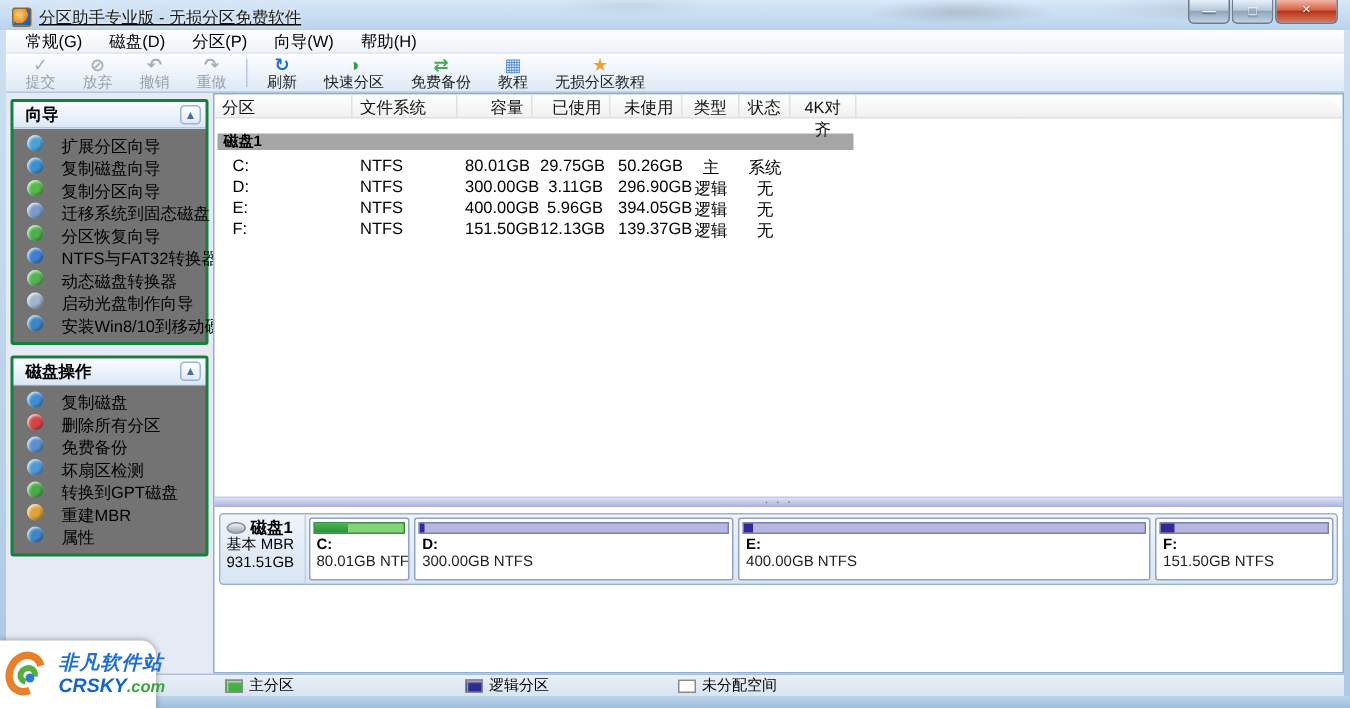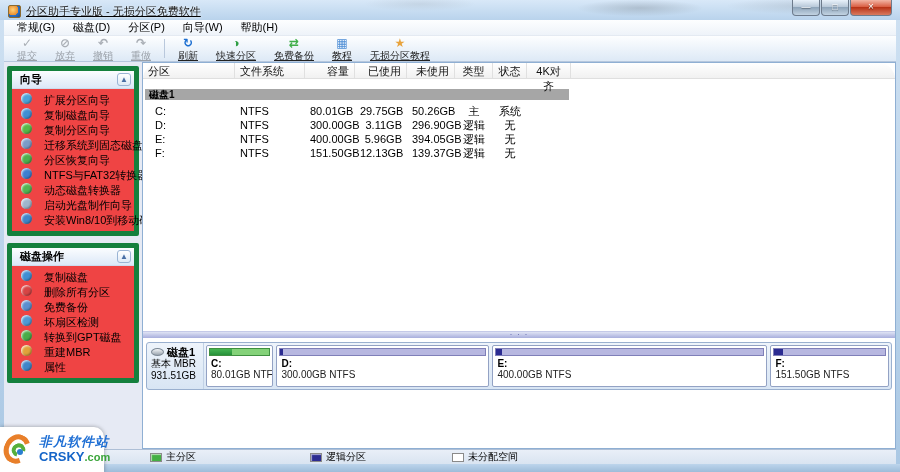--- a/index.html
+++ b/index.html
@@ -35,28 +35,28 @@
   .menubar { height:16px; margin:0 4px; background:linear-gradient(#fdfeff,#eef3f9);
     display:flex; align-items:center; padding-left:4px; border-bottom:1px solid #e4eaf2; }
   .menu-item { padding:1px 9px; font-size:11px; cursor:pointer; }
 
   
   .toolbar { height:26px; margin:0 4px; background:linear-gradient(#fdfeff,#dde9f6);
     border-bottom:1px solid #b6c7dd; display:flex; align-items:stretch; padding-left:4px; }
   .tb-btn { display:flex; flex-direction:column; align-items:center; justify-content:center;
     padding:0 9px; cursor:pointer; }
   .tb-icon { font-size:12px; line-height:12px; height:12px; font-weight:bold; }
-  .tb-label { font-size:10px; line-height:11px; margin-top:1px; color:#222;text-decoration:underline; }
+  .tb-label { font-size:10px; line-height:11px; margin-top:1px; color:#222; }
   .tb-btn.disabled .tb-label { color:#9aa0a8; }
   .tb-sep { width:1px; background:#b9c8dc; margin:3px 4px; }
 
   
   .content-row { display:flex; height:387px; margin:0 4px; }
   .sidebar { width:138px; background:#e6eaf4; padding:4px 3px; overflow:hidden; }
-  .panel { background:#ef4444; border:5px solid #15803d; border-radius:2px; margin-bottom:7px; }
+  .panel { background:#737373; border:2px solid #15803d; border-radius:2px; margin-bottom:7px; }
   .panel-header { height:18px; background:linear-gradient(#fbfdff,#dce8f7);
     border-bottom:1px solid #cddcee; display:flex; align-items:center;
     padding:0 3px 0 8px; font-weight:bold; font-size:11px; }
   .panel-header .ph-title { flex:1; }
   .collapse-btn { width:14px; height:13px; border:1px solid #9ab4d4; border-radius:3px;
     background:linear-gradient(#ffffff,#dfeaf6); color:#4a6fa5; font-size:8px; line-height:11px;
     text-align:center; cursor:pointer; }
   .panel-items { padding:3px 0 4px 0; }
   .side-item { display:flex; gap:12px; padding:1px 4px 1px 9px;
     height:15px; font-size:11px; cursor:pointer; white-space:nowrap; }
@@ -122,21 +122,21 @@
     padding:2px 2px 2px 3px; gap:2px; z-index:10; }
   .swirl { position:relative; width:34px; height:38px; flex:0 0 auto; }
   .swirl .o1 { position:absolute; left:1px; top:3px; width:26px; height:30px; border-radius:50%;
     border:5px solid #e87f2a; border-right-color:transparent; transform:rotate(25deg); }
   .swirl .o2 { position:absolute; left:9px; top:12px; width:13px; height:14px; border-radius:50%;
     border:4px solid #57b03c; border-right-color:transparent; transform:rotate(60deg); }
   .swirl .o3 { position:absolute; left:14px; top:18px; width:6px; height:6px; border-radius:50%;
     background:#2a7fd0; }
   .logo-text { display:flex; flex-direction:column; line-height:15px; }
   .logo-name { font-size:13px; font-weight:bold; font-style:italic; color:#1f6fd4; letter-spacing:1px; }
-  .logo-url { font-size:13px; font-weight:bold; }
+  .logo-url { font-size:13px; font-weight:bold; font-style:italic; }
   .logo-url .u1 { color:#1565c8; }
   .logo-url .u2 { color:#3aa53a; font-size:11px; }
 </style>
 </head>
 <body>
 
 <div class="window">
 
   <div class="titlebar">
     <div class="app-icon"></div>

